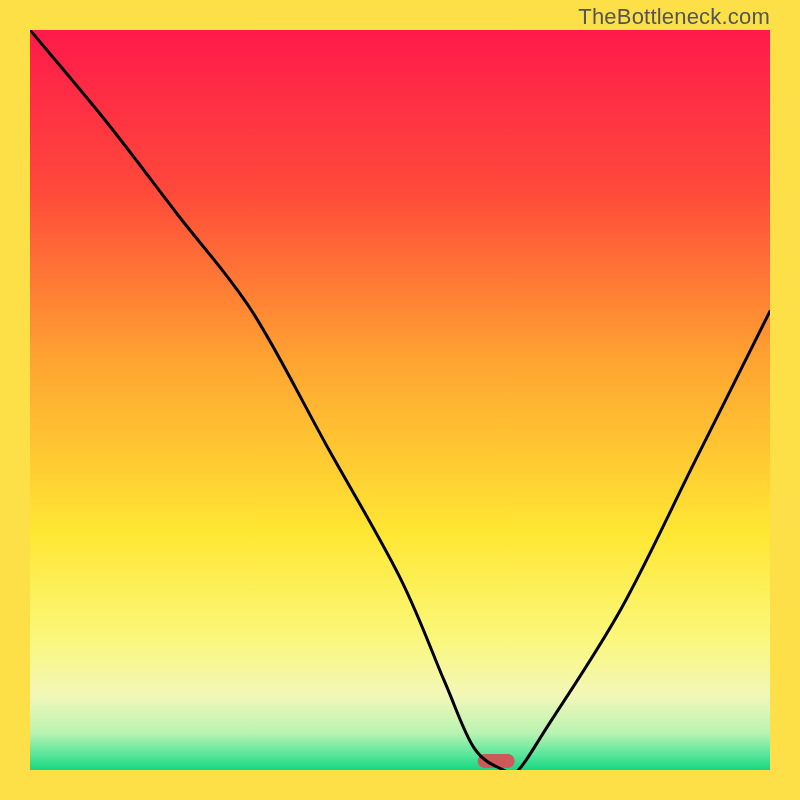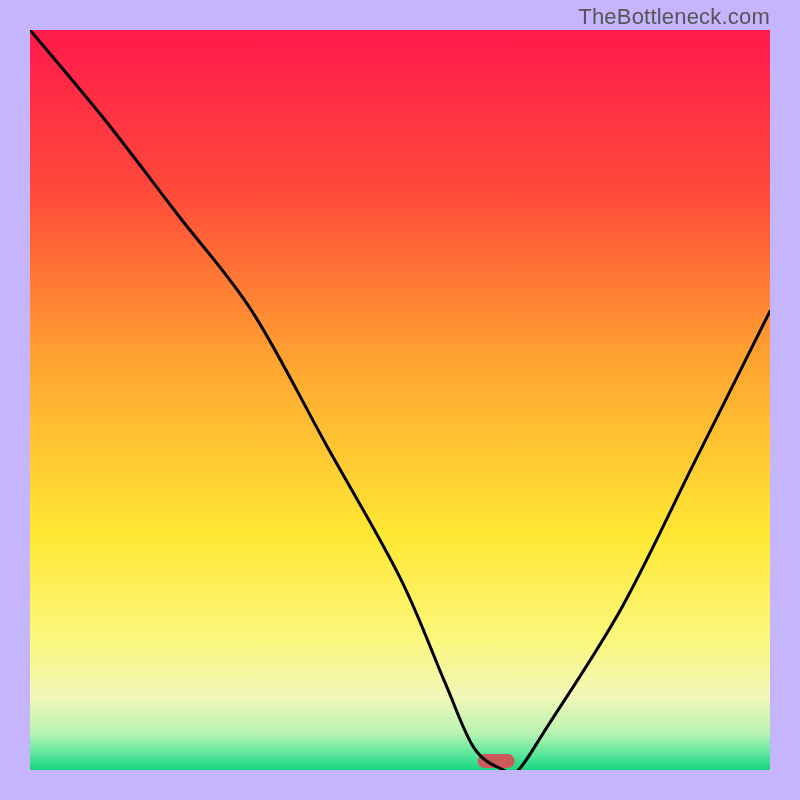--- a/index.html
+++ b/index.html
@@ -8,21 +8,21 @@
     width: 800px;
     height: 800px;
     overflow: hidden;
     background: #000;
     font-family: Arial, Helvetica, sans-serif;
   }
   .frame {
     position: relative;
     width: 800px;
     height: 800px;
-    background: #c4b5fd;
+    background: #fde047;
   }
   .plot-area {
     position: absolute;
     left: 30px;
     top: 30px;
     width: 740px;
     height: 740px;
     overflow: hidden;
   }
   .plot-area svg {

